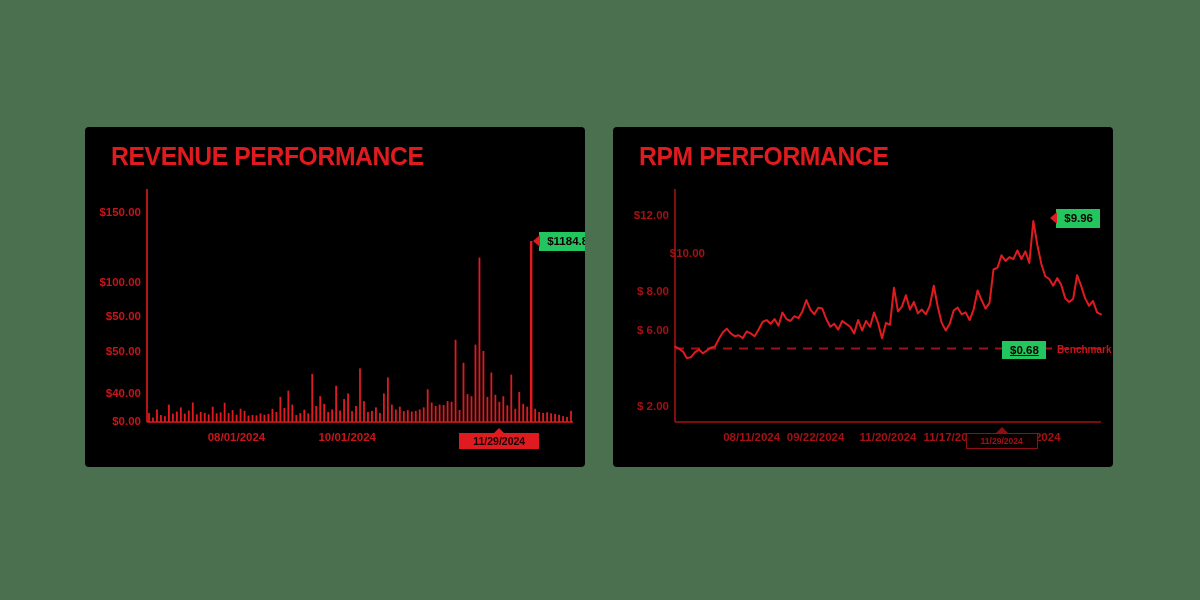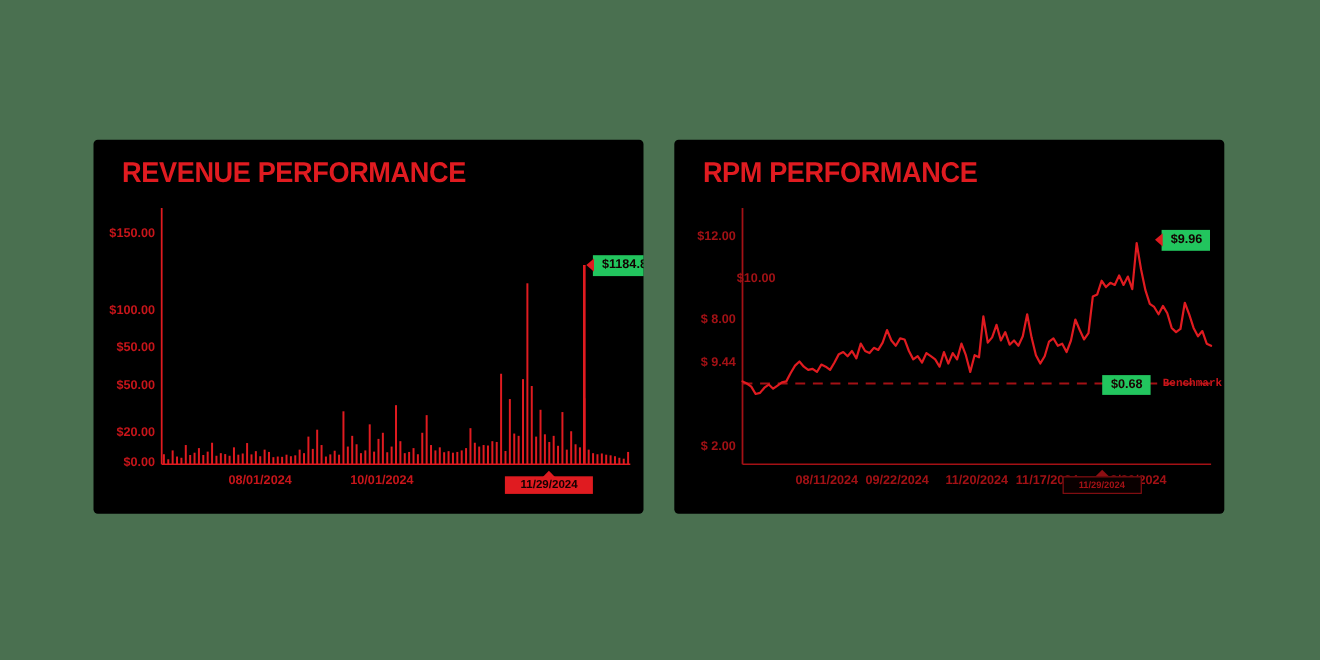--- a/index.html
+++ b/index.html
@@ -82,29 +82,29 @@
   .badge.pointer-left::before {
     content: "";
     position: absolute;
     left: -6px;
     top: 50%;
     transform: translateY(-50%);
     border-top: 6px solid transparent;
     border-bottom: 6px solid transparent;
     border-right: 7px solid #e01b20;
   }
-  .badge-plain { color: #1a0000; }
+  .badge-plain { color: #1a0000; text-decoration: underline; }
 
   .benchmark-label {
     position: absolute;
     color: #c8151a;
     font-size: 10px;
     font-weight: 700;
     white-space: nowrap;
-    font-family: Liberation Mono, monospace;
+    font-family: Liberation Sans, sans-serif;
   }
 
   
   .xmarker {
     position: absolute;
     background: #e01b20;
     color: #140000;
     font-size: 10.5px;
     font-weight: 700;
     padding: 2px 5px;
@@ -251,42 +251,42 @@
           <rect x="473.17" y="287.75" width="1.80" height="7.25" fill="#e01b20"></rect>
           <rect x="477.15" y="289.15" width="1.80" height="5.85" fill="#e01b20"></rect>
           <rect x="481.13" y="289.98" width="1.80" height="5.02" fill="#e01b20"></rect>
           <rect x="485.11" y="283.85" width="1.80" height="11.15" fill="#e01b20"></rect>
           <line x1="446.20" y1="295" x2="446.20" y2="114" stroke="#e01b20" stroke-width="2.4"></line>
         </svg>
         <div class="ytick" style="left: 0px; width: 56px; top: 78.9375px;">$150.00</div>
         <div class="ytick" style="left: 0px; width: 56px; top: 148.625px;">$100.00</div>
         <div class="ytick" style="left: 0px; width: 56px; top: 183.469px;">$50.00</div>
         <div class="ytick" style="left: 0px; width: 56px; top: 218.312px;">$50.00</div>
-        <div class="ytick" style="left: 0px; width: 56px; top: 260.125px;">$20.00</div>
+        <div class="ytick" style="left: 0px; width: 56px; top: 260.125px;">$40.00</div>
         <div class="ytick" style="left: 0px; width: 56px; top: 288px;">$0.00</div>
         <div class="xtick" style="left: 91.46px; width: 120px; top: 304px;">08/01/2024</div>
         <div class="xtick" style="left: 202.22px; width: 120px; top: 304px;">10/01/2024</div>
         <div class="xmarker" style="left: 374.19px; width: 70px; top: 306px;">11/29/2024</div>
         <div class="badge pointer-left" style="left: 454.196px; top: 105px;">$1184.89</div>
       </div>
   </div>
 
   <div class="card" id="card-rpm">
     <div class="card-title">RPM PERFORMANCE</div>
     <div class="plot" id="plot-rpm">
         <svg width="500" height="340">
           <line x1="62" y1="62" x2="62" y2="295" stroke="#a31115" stroke-width="1.6"></line>
           <line x1="62" y1="295" x2="488" y2="295" stroke="#a31115" stroke-width="1.4"></line>
           <line x1="62" y1="221.62" x2="488" y2="221.62" stroke="#a31115" stroke-width="2" stroke-dasharray="9 7"></line>
           <polyline points="62.00,219.71 65.98,221.62 69.96,224.48 73.94,231.15 77.93,230.20 81.91,225.43 85.89,222.57 89.87,226.38 93.85,223.53 97.83,220.67 101.81,219.71 105.79,212.09 109.78,205.42 113.76,201.61 117.74,206.37 121.72,209.23 125.70,208.28 129.68,211.14 133.66,204.47 137.64,206.37 141.63,209.23 145.61,202.56 149.59,194.94 153.57,193.03 157.55,196.84 161.53,192.08 165.51,198.75 169.50,185.41 173.48,192.08 177.46,193.98 181.44,189.22 185.42,191.12 189.40,184.45 193.38,173.02 197.36,182.55 201.35,187.31 205.33,180.64 209.31,181.59 213.29,192.08 217.27,199.70 221.25,196.84 225.23,202.56 229.21,193.98 233.20,196.84 237.18,199.70 241.16,206.37 245.14,193.03 249.12,203.51 253.10,193.98 257.08,199.70 261.07,185.41 265.05,195.89 269.03,211.14 273.01,195.89 276.99,197.79 280.97,160.63 284.95,184.45 288.93,179.69 292.92,168.25 296.90,182.55 300.88,174.92 304.86,186.36 308.84,182.55 312.82,187.31 316.80,178.74 320.79,158.72 324.77,179.69 328.75,195.89 332.73,203.51 336.71,196.84 340.69,183.50 344.67,180.64 348.65,187.31 352.64,185.41 356.62,193.03 360.60,182.55 364.58,163.49 368.56,173.02 372.54,181.59 376.52,175.88 380.50,142.52 384.49,140.62 388.47,128.23 392.45,133.94 396.43,130.13 400.41,132.04 404.39,123.46 408.37,132.04 412.36,124.41 416.34,135.85 420.32,93.92 424.30,117.74 428.28,136.80 432.26,149.19 436.24,152.05 440.22,158.72 444.21,151.10 448.19,157.77 452.17,171.11 456.15,174.92 460.13,172.06 464.11,148.24 468.09,158.72 472.07,171.11 476.06,178.74 480.04,173.97 484.02,185.41 488.00,187.31" fill="none" stroke="#e01b20" stroke-width="2" stroke-linejoin="round" stroke-linecap="round"></polyline>
         </svg>
         <div class="ytick" style="left: 0px; width: 56px; top: 82.1538px;">$12.00</div>
         <div class="ytick" style="left: 0px; width: 56px; top: 120.274px; padding-left: 36px;">$10.00</div>
         <div class="ytick" style="left: 0px; width: 56px; top: 158.393px;">$ 8.00</div>
-        <div class="ytick" style="left: 0px; width: 56px; top: 196.513px;">$ 9.44</div>
+        <div class="ytick" style="left: 0px; width: 56px; top: 196.513px;">$ 6.00</div>
         <div class="ytick" style="left: 0px; width: 56px; top: 272.752px;">$ 2.00</div>
         <div class="xtick" style="left: 78.68px; width: 120px; top: 304px;">08/11/2024</div>
         <div class="xtick" style="left: 142.58px; width: 120px; top: 304px;">09/22/2024</div>
         <div class="xtick" style="left: 215px; width: 120px; top: 304px;">11/20/2024</div>
         <div class="xtick" style="left: 278.9px; width: 120px; top: 304px;">11/17/2024</div>
         <div class="xtick" style="left: 361.97px; width: 120px; top: 304px;">2/29/2024</div>
         <div class="xmarker outlined" style="left: 352.63px; width: 62px; top: 306px;">11/29/2024</div>
         <div class="badge pointer-left" style="left: 443.243px; top: 81.9188px;">$9.96</div>
         <div class="badge badge-plain" style="left: 389px; top: 213.62px;">$0.68</div>
         <div class="benchmark-label" style="left: 444px; top: 216.62px;">Benchmark</div>

